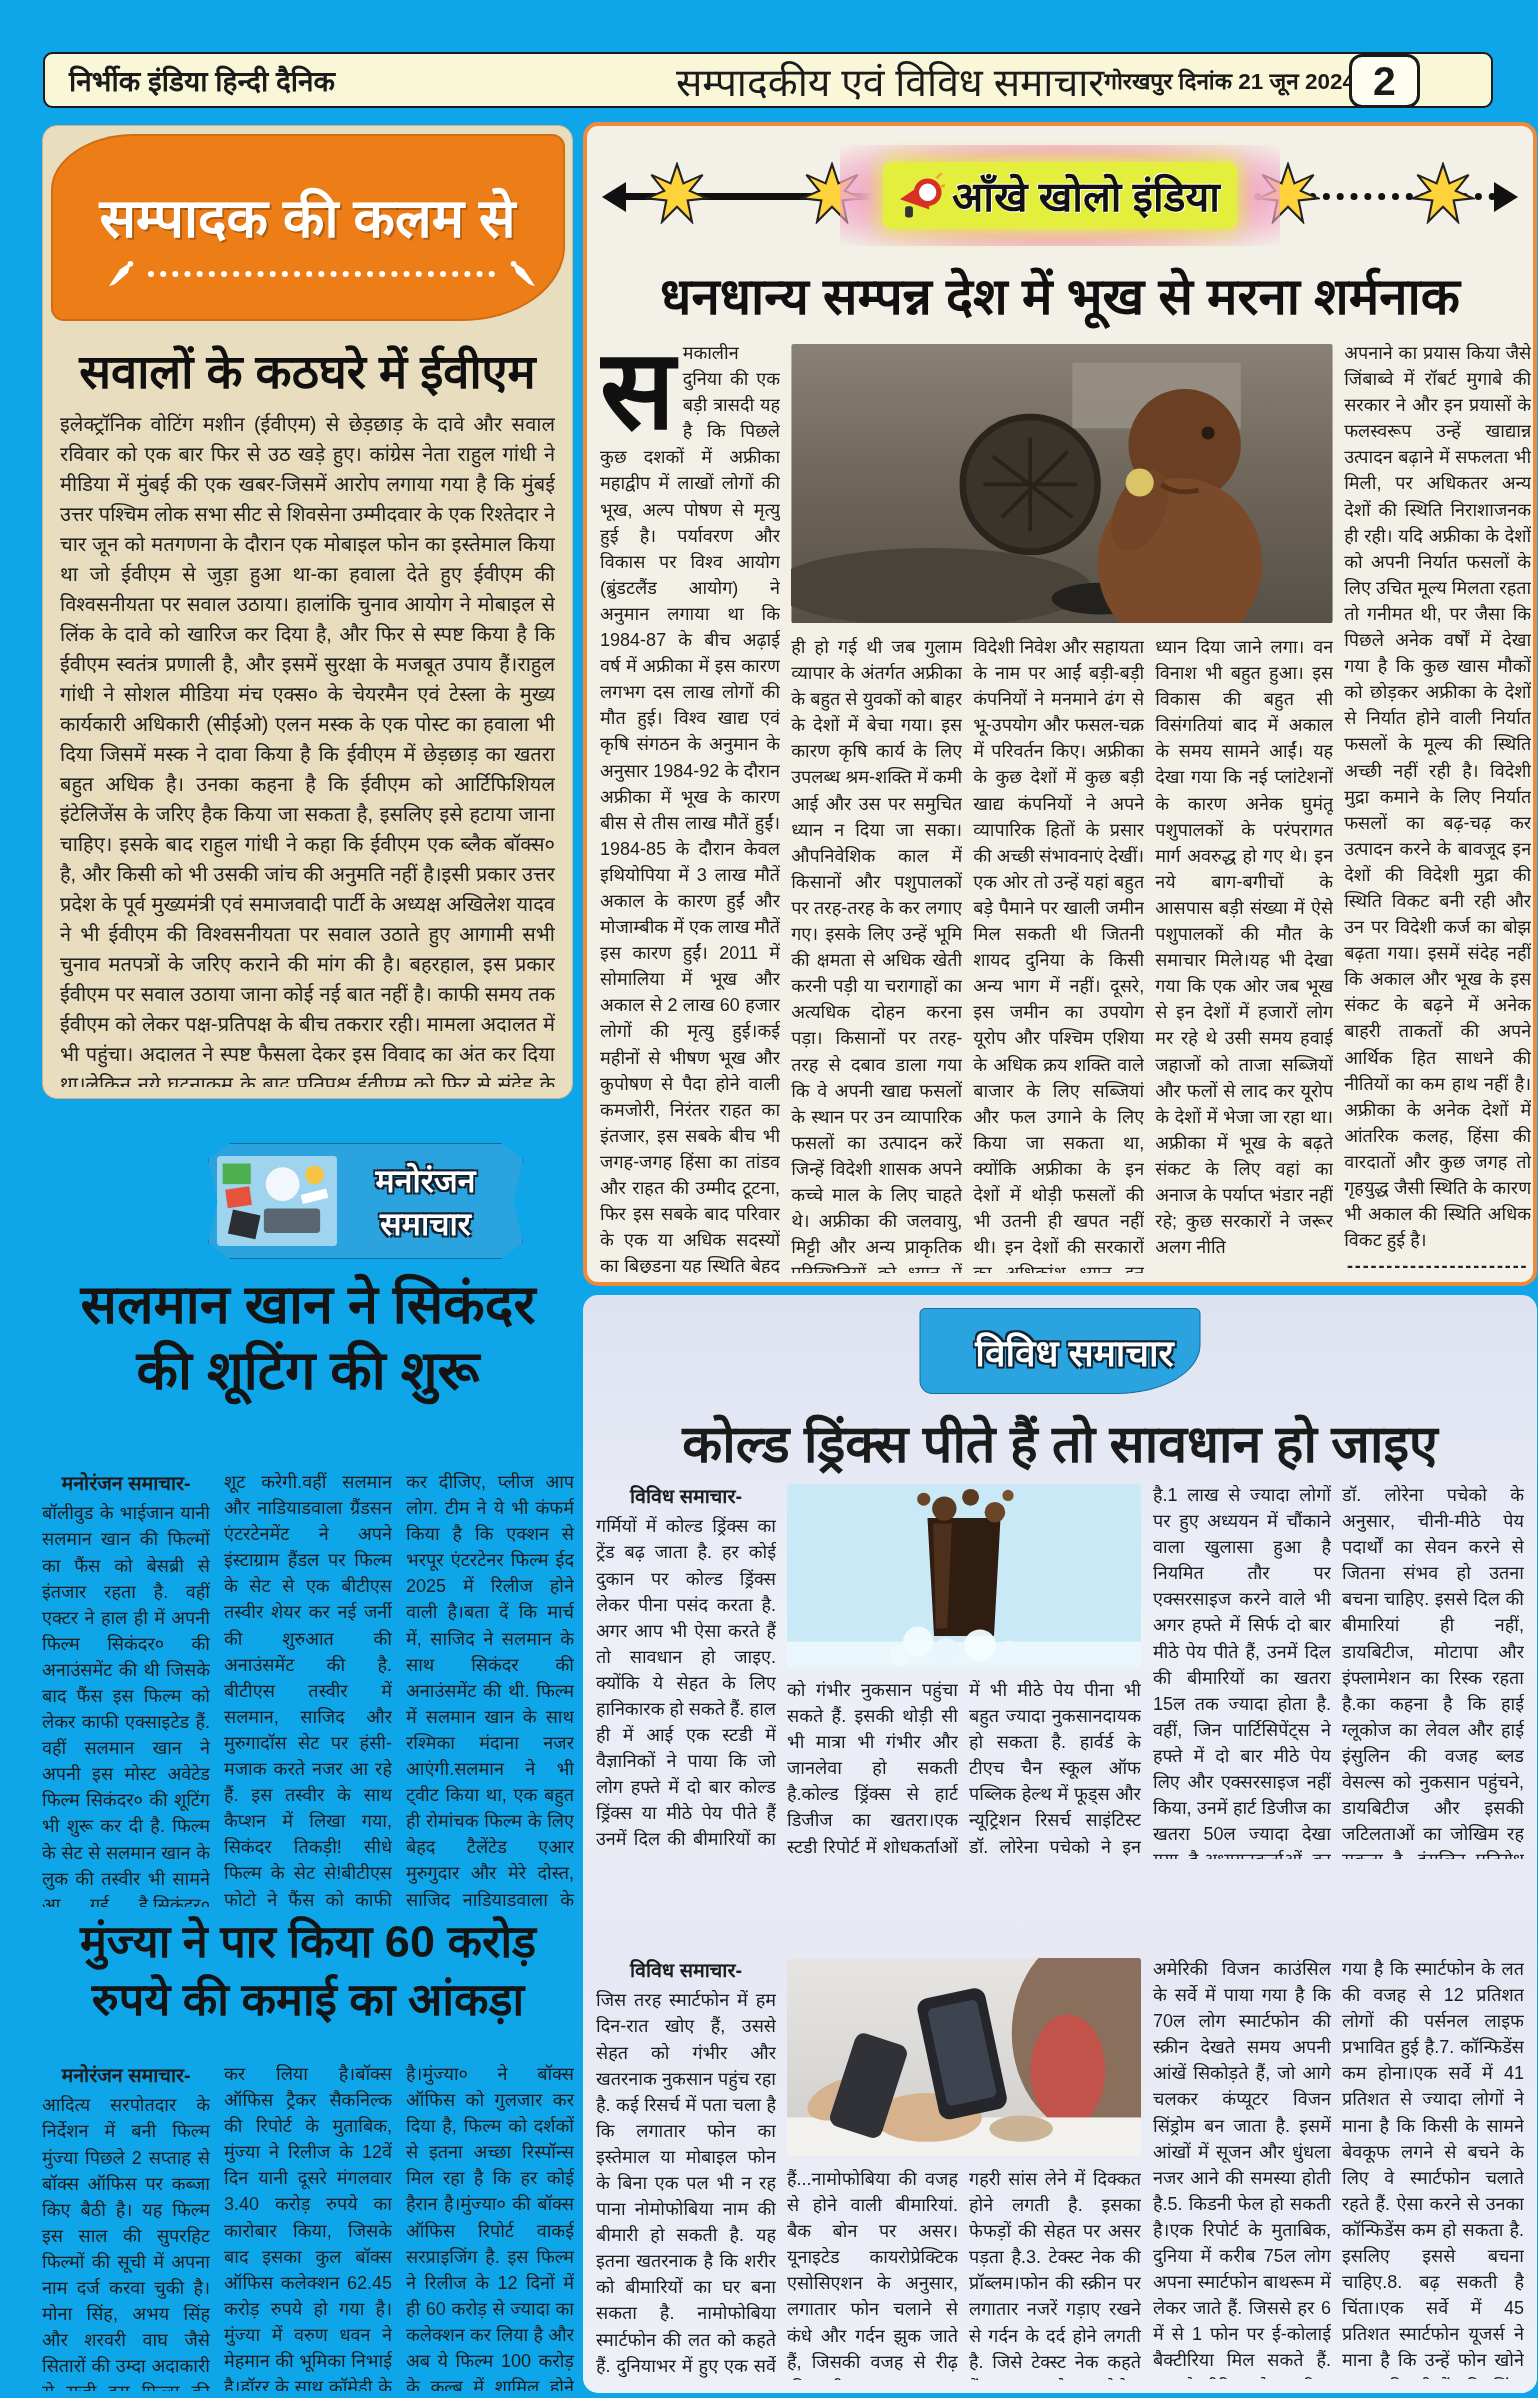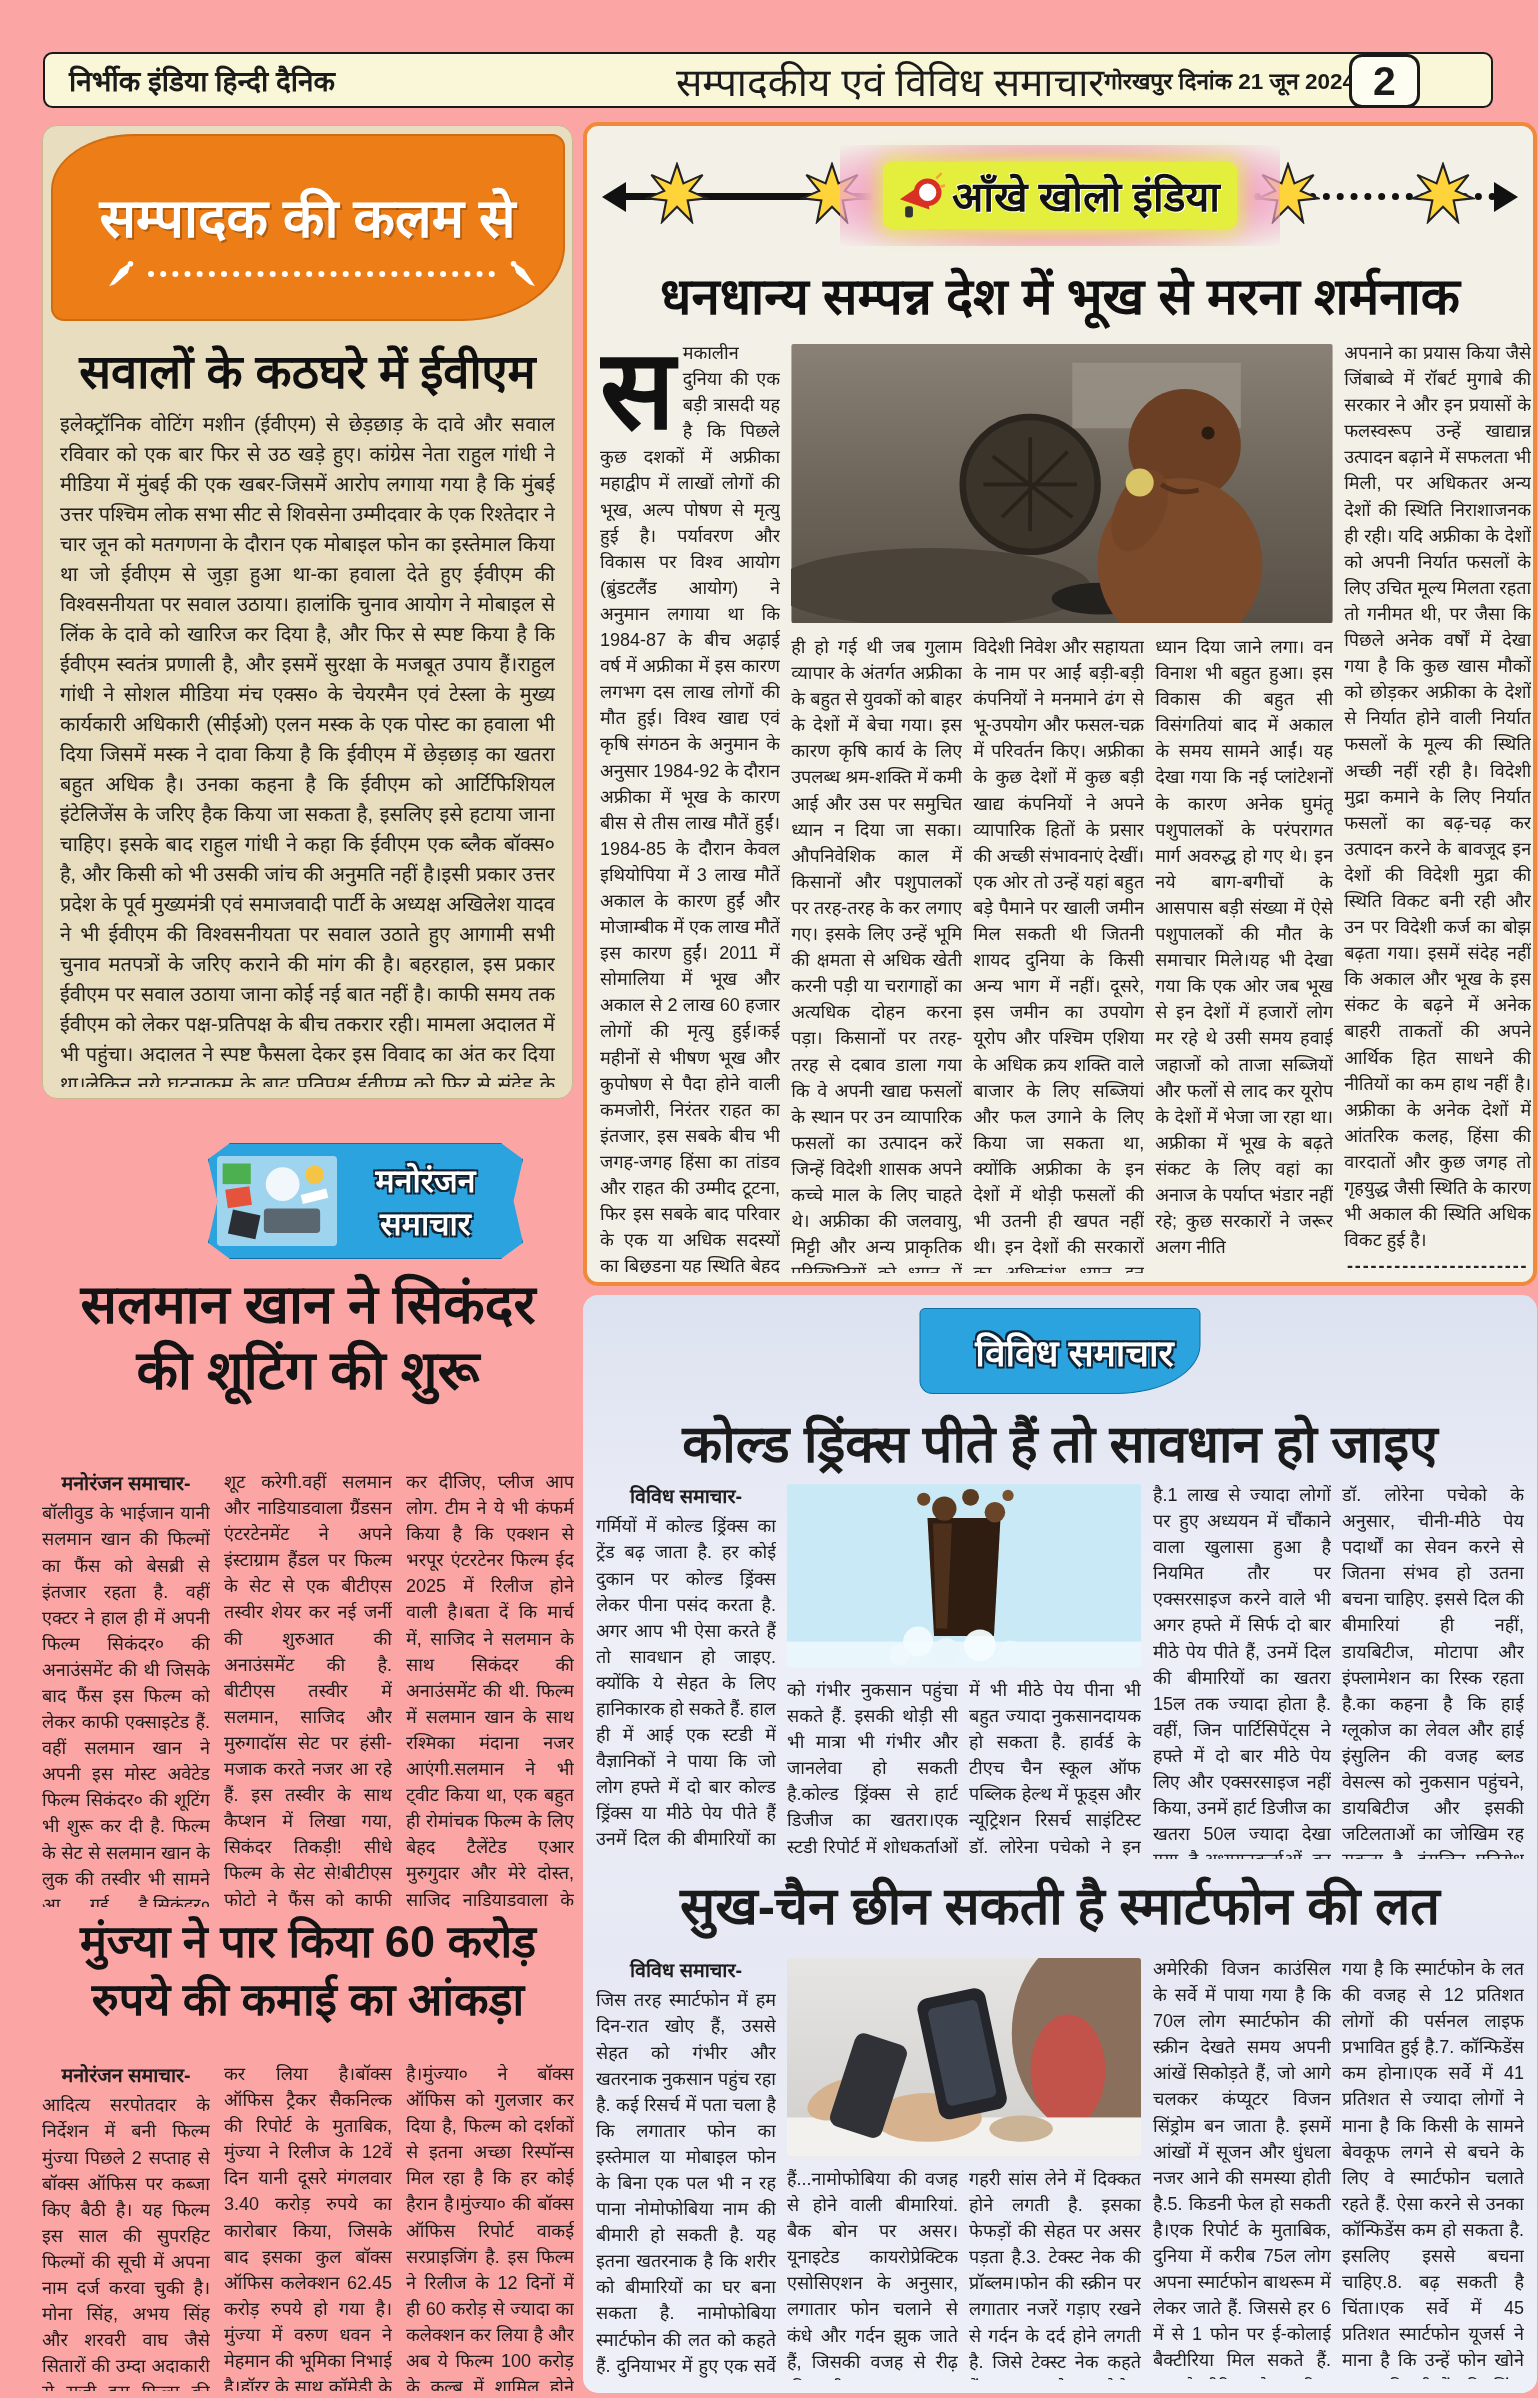--- a/index.html
+++ b/index.html
@@ -1,19 +1,19 @@
 <!DOCTYPE html>
 <html style="font-size:15px"><head>
 <meta charset="utf-8">
 <style>
   * { box-sizing: border-box; margin: 0; padding: 0; }
   html,body { background:#ffffff; }
   .page {
     position: relative; width: 1538px; height: 2399px;
-    background: #fca5a5; overflow: hidden;
+    background: #0ea5e9; overflow: hidden;
     font-family: "Liberation Sans", "DejaVu Sans", sans-serif;
     color: #1b1b1b;
   }
   .abs { position: absolute; }
 
   
   .masthead {
     left: 43px; top: 52px; width: 1450px; height: 56px;
     background: #f9f7d8; border: 2.8px solid #1a1a1a; border-radius: 9.4px;
     display: flex; align-items: center; padding: 0 24px;
@@ -315,21 +315,20 @@
           <circle cx="238" cy="180" r="13" fill="#eaf7fc" opacity="0.95"></circle>
           <circle cx="120" cy="182" r="11" fill="#f0fafd" opacity="0.9"></circle>
         </svg>
       </div>
       <div class="newscol" style="left:191px; top:195px; width:171px; height:182px;">को गंभीर नुकसान पहुंचा सकते हैं. इसकी थोड़ी सी भी मात्रा भी गंभीर और जानलेवा हो सकती है.कोल्ड ड्रिंक्स से हार्ट डिजीज का खतरा।एक स्टडी रिपोर्ट में शोधकर्ताओं ने पाया कि कम मात्रा</div>
       <div class="newscol" style="left:373px; top:195px; width:172px; height:182px;">में भी मीठे पेय पीना भी बहुत ज्यादा नुकसानदायक हो सकता है. हार्वर्ड के टीएच चैन स्कूल ऑफ पब्लिक हेल्थ में फूड्स और न्यूट्रिशन रिसर्च साइंटिस्ट डॉ. लोरेना पचेको ने इन ड्रिंक्स के खतरों से आगाह किया</div>
       <div class="newscol" style="left:557px; top:0; width:178px; height:377px;">है.1 लाख से ज्यादा लोगों पर हुए अध्ययन में चौंकाने वाला खुलासा हुआ है नियमित तौर पर एक्सरसाइज करने वाले भी अगर हफ्ते में सिर्फ दो बार मीठे पेय पीते हैं, उनमें दिल की बीमारियों का खतरा 15ल तक ज्यादा होता है. वहीं, जिन पार्टिसिपेंट्स ने हफ्ते में दो बार मीठे पेय लिए और एक्सरसाइज नहीं किया, उनमें हार्ट डिजीज का खतरा 50ल ज्यादा देखा गया है.अध्ययनकर्ताओं का कहना है कि अगर आप किसी रूप में चीनी का ज्यादा सेवन करते हैं, तो सेहत पर गंभीर नुकसान हो सकता है. लिक्विड के रूप में यह ज्यादा हानिकारक हो सकता है.</div>
       <div class="newscol" style="left:746px; top:0; width:182px; height:377px;">डॉ. लोरेना पचेको के अनुसार, चीनी-मीठे पेय पदार्थों का सेवन करने से जितना संभव हो उतना बचना चाहिए. इससे दिल की बीमारियां ही नहीं, डायबिटीज, मोटापा और इंफ्लामेशन का रिस्क रहता है.का कहना है कि हाई ग्लूकोज का लेवल और हाई इंसुलिन की वजह ब्लड वेसल्स को नुकसान पहुंचने, डायबिटीज और इसकी जटिलताओं का जोखिम रह सकता है. इंसुलिन प्रतिरोध भी हार्ट डिजीज के लिए एक बड़ा रिस्क रहता है. प्रोफेसर स्टेनली सलाह देते हैं कि मीठी चीजों से, खासकर एडेड शुगर से दूरी बनाकर ही रखना चाहिए.</div>
     </div>
 
-    <div class="sp-head">सुख-चैन छीन सकती है स्मार्टफोन की लत</div>
     <div class="abs" style="left:13px; top:661px; width:928px; height:423px;">
       <div class="newscol" style="left:0; top:0; width:180px; height:423px;">
         <b class="lead">विविध समाचार-</b>
         <span>जिस तरह स्मार्टफोन में हम दिन-रात खोए हैं, उससे सेहत को गंभीर और खतरनाक नुकसान पहुंच रहा है. कई रिसर्च में पता चला है कि लगातार फोन का इस्तेमाल या मोबाइल फोन के बिना एक पल भी न रह पाना नोमोफोबिया नाम की बीमारी हो सकती है. यह इतना खतरनाक है कि शरीर को बीमारियों का घर बना सकता है. नामोफोबिया स्मार्टफोन की लत को कहते हैं. दुनियाभर में हुए एक सर्वे में 84ल स्मार्टफोन यूजर्स ने माना कि वे अपने फोन के बिना एक दिन भी नहीं गुजार सकते हैं. नोमोफोबिया का निगेटिव असर शारीरिक और मानसिक दोनों सेहत पर होती है. जानिए इसकी वजह से कौन-कौन सी बीमारियां हो सकती</span>
       </div>
       <div class="photo-frame" style="left:191px; top:1.9px; width:354px; height:199px;">
         <svg width="354" height="199" viewBox="0 0 378 212">
           <defs>
             <linearGradient id="gs" x1="0" y1="0" x2="0" y2="1">
               <stop offset="0" stop-color="#e6e5e3"></stop>

